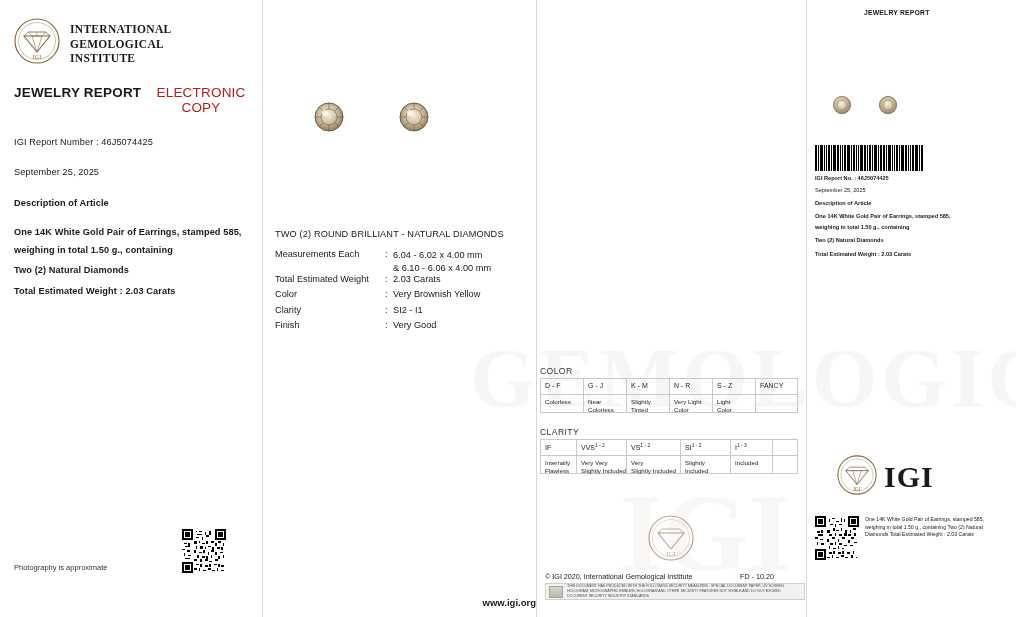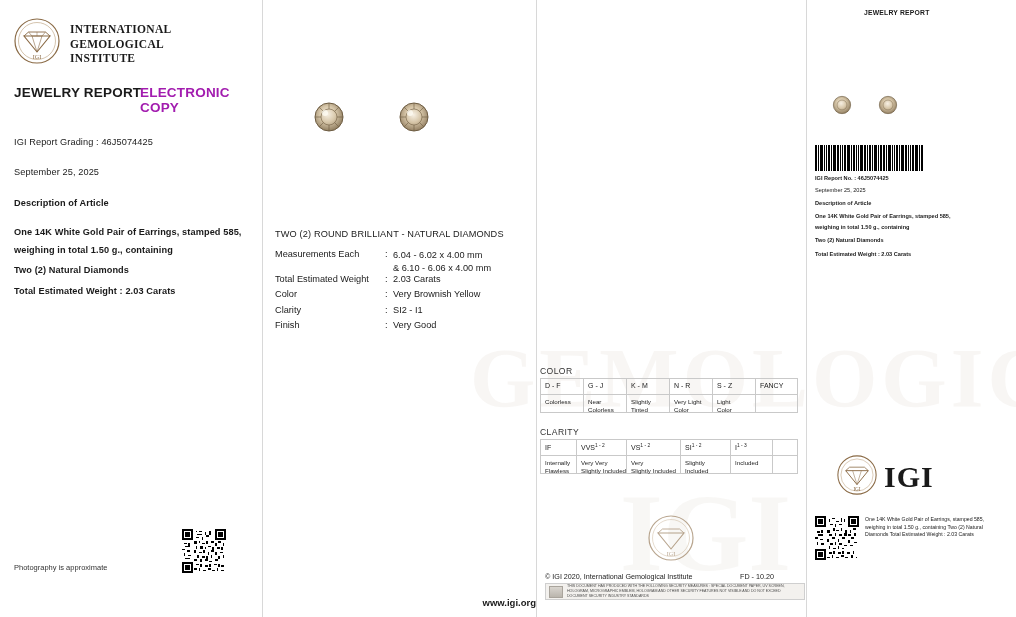--- a/index.html
+++ b/index.html
@@ -60,21 +60,21 @@
   }
 
   
   #left-panel { position: absolute; left: 0; top: 0; width: 262px; height: 617px; }
   .jr-title {
     position: absolute; left: 14px; top: 85px;
     font-size: 13.5px; font-weight: bold; letter-spacing: .2px;
   }
   .ec-title {
     position: absolute; left: 140px; top: 85px;
-    font-size: 13.5px; font-weight: bold; color: #a21caf; letter-spacing: .2px;
+    font-size: 13.5px; font-weight: normal; color: #b91c1c; letter-spacing: .2px; text-align: center;
   }
   .l-line {
     position: absolute; left: 14px;
     font-size: 9.2px; color: #1a1a1a; letter-spacing: .1px;
   }
   .l-bold { font-weight: bold; }
   .photo-note {
     position: absolute; left: 14px; top: 563px;
     font-size: 7.5px; color: #333;
   }
@@ -198,21 +198,21 @@
       <div class="igi-name" style="font-size:11.5px; margin-left:10px; margin-top:4px;">
         <div>INTERNATIONAL</div>
         <div>GEMOLOGICAL</div>
         <div>INSTITUTE</div>
       </div>
     </div>
 
     <div class="jr-title">JEWELRY REPORT</div>
     <div class="ec-title">ELECTRONIC COPY</div>
 
-    <div class="l-line" style="top:137px;">IGI Report Grading :  46J5074425</div>
+    <div class="l-line" style="top:137px;">IGI Report Number :  46J5074425</div>
     <div class="l-line" style="top:167px;">September 25, 2025</div>
     <div class="l-line l-bold" style="top:198px;">Description of Article</div>
     <div class="l-line l-bold" style="top:227px;">One 14K White Gold Pair of Earrings, stamped 585,</div>
     <div class="l-line l-bold" style="top:245px;">weighing in total 1.50 g., containing</div>
     <div class="l-line l-bold" style="top:265px;">Two (2) Natural Diamonds</div>
     <div class="l-line l-bold" style="top:286px;">Total Estimated Weight : 2.03 Carats</div>
 
     <div class="photo-note">Photography is approximate</div>
 
     <div class="qr-left">

